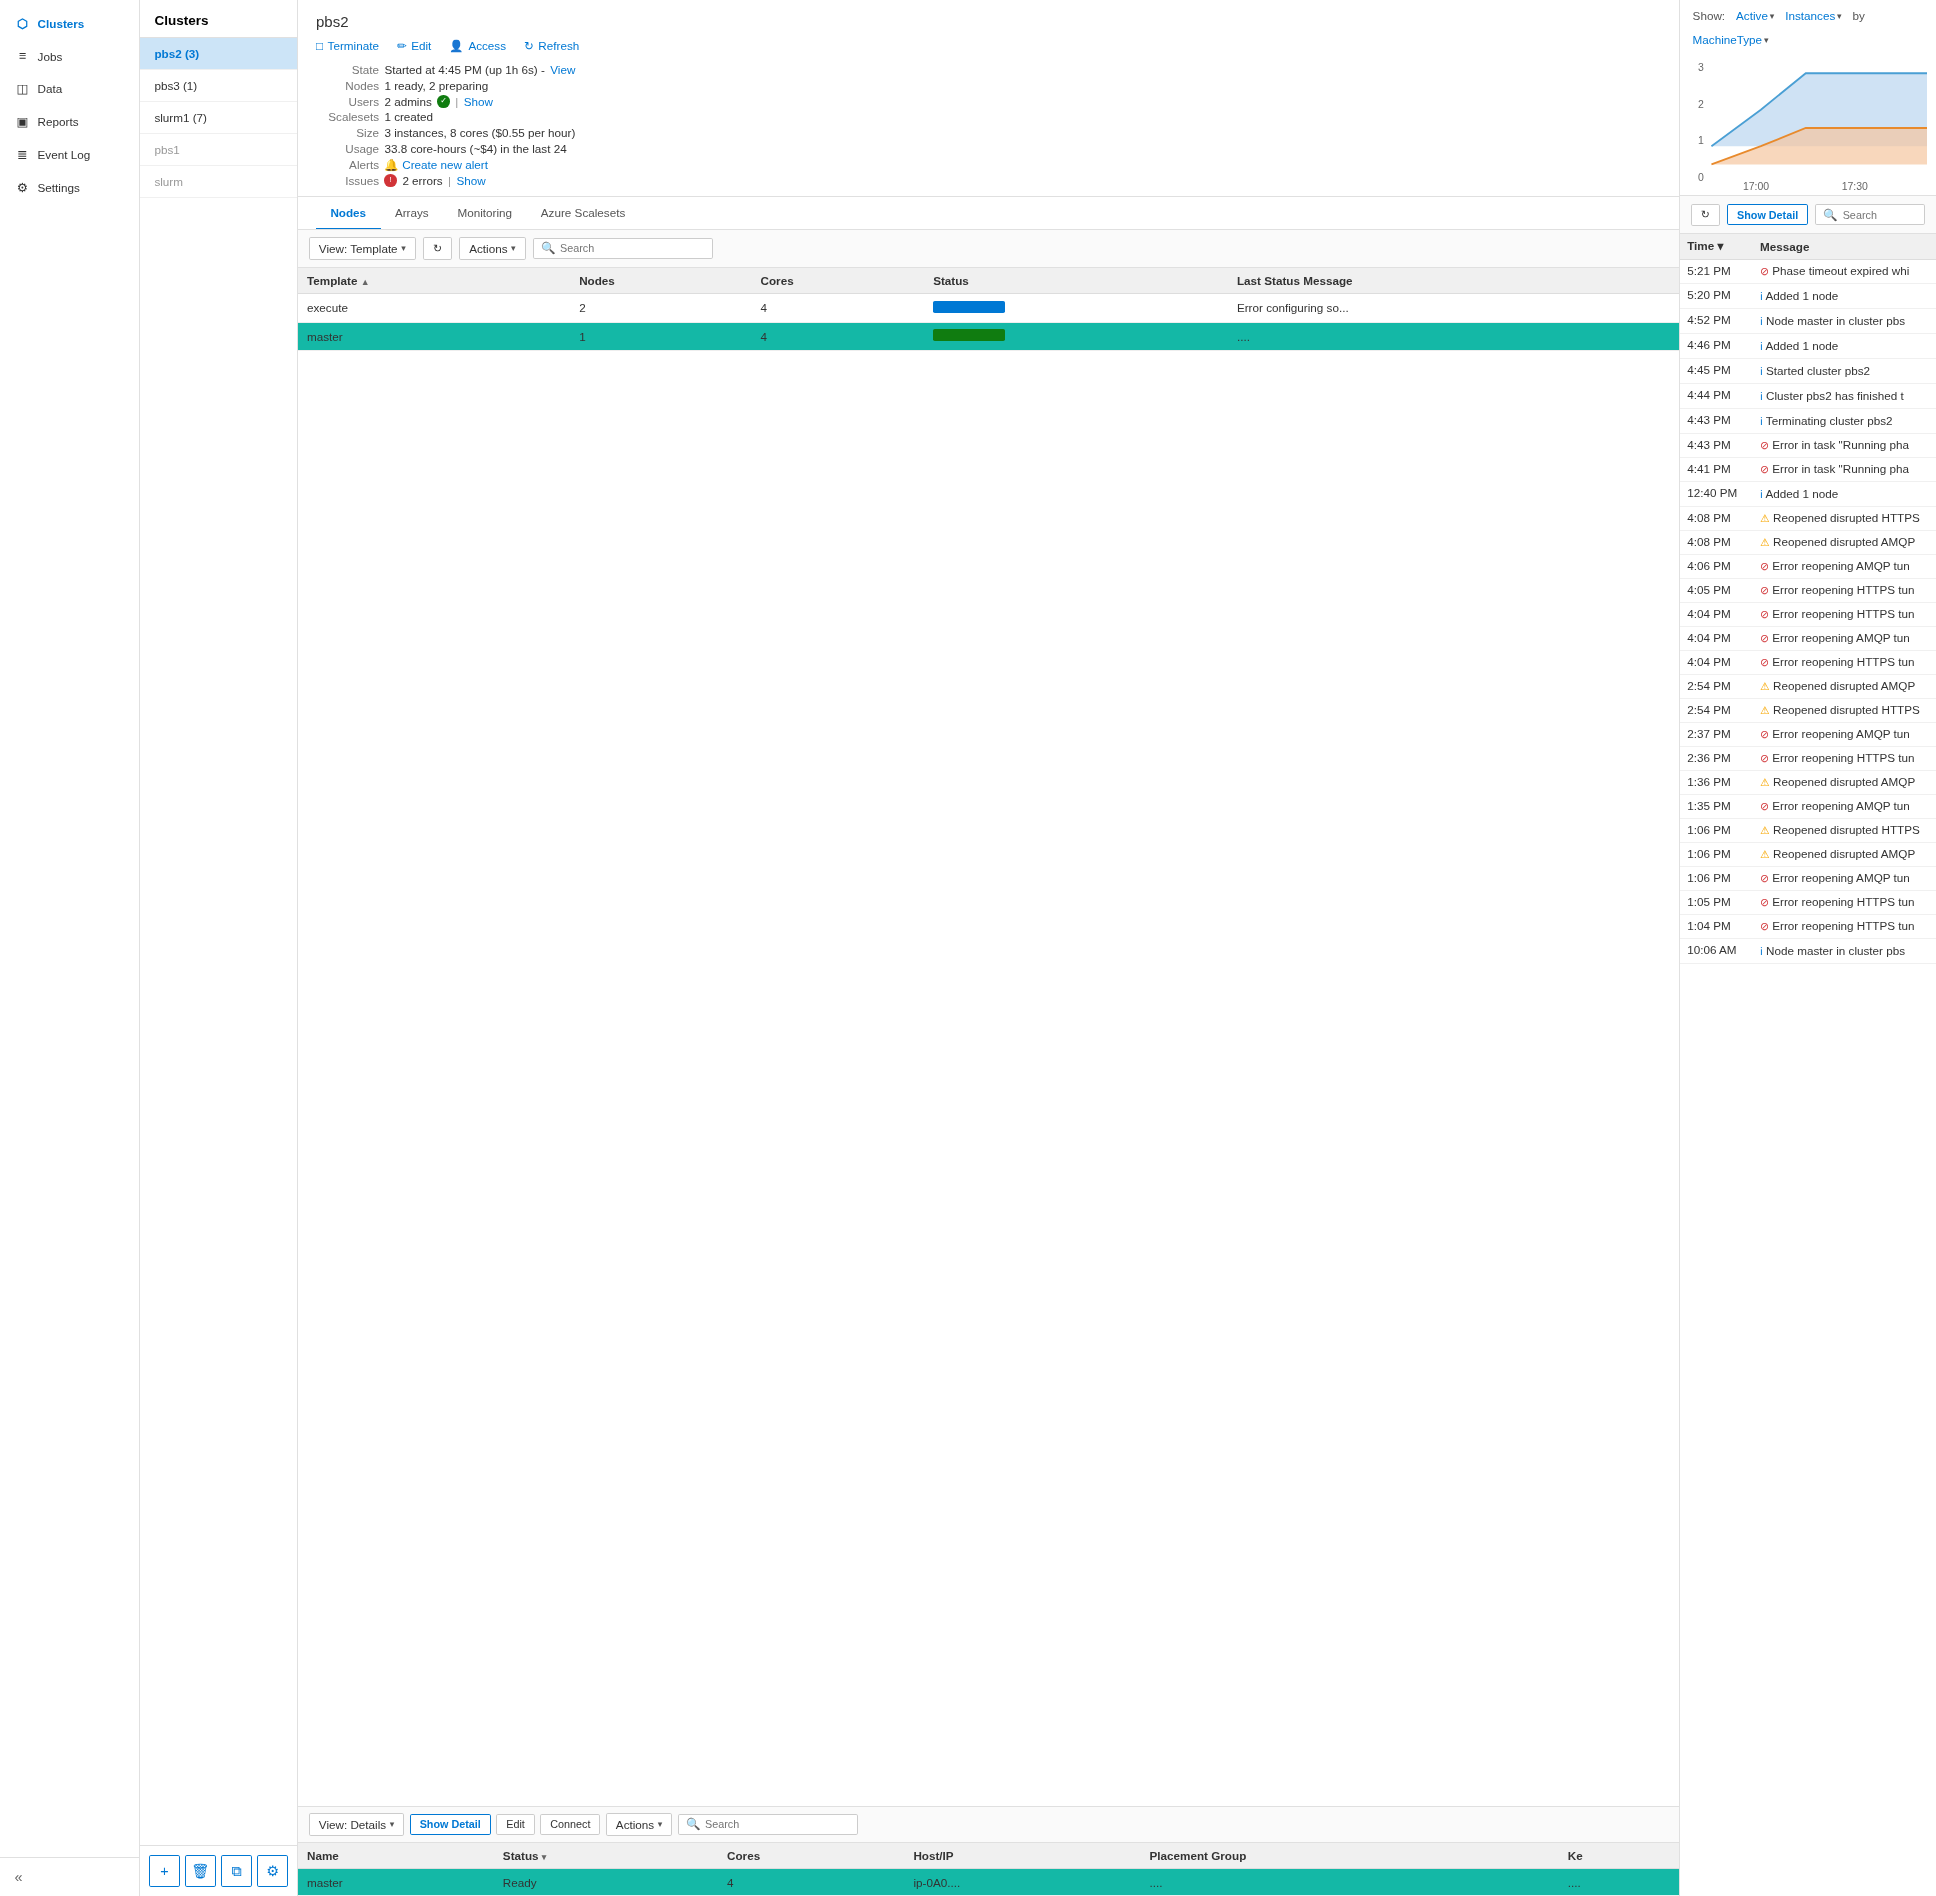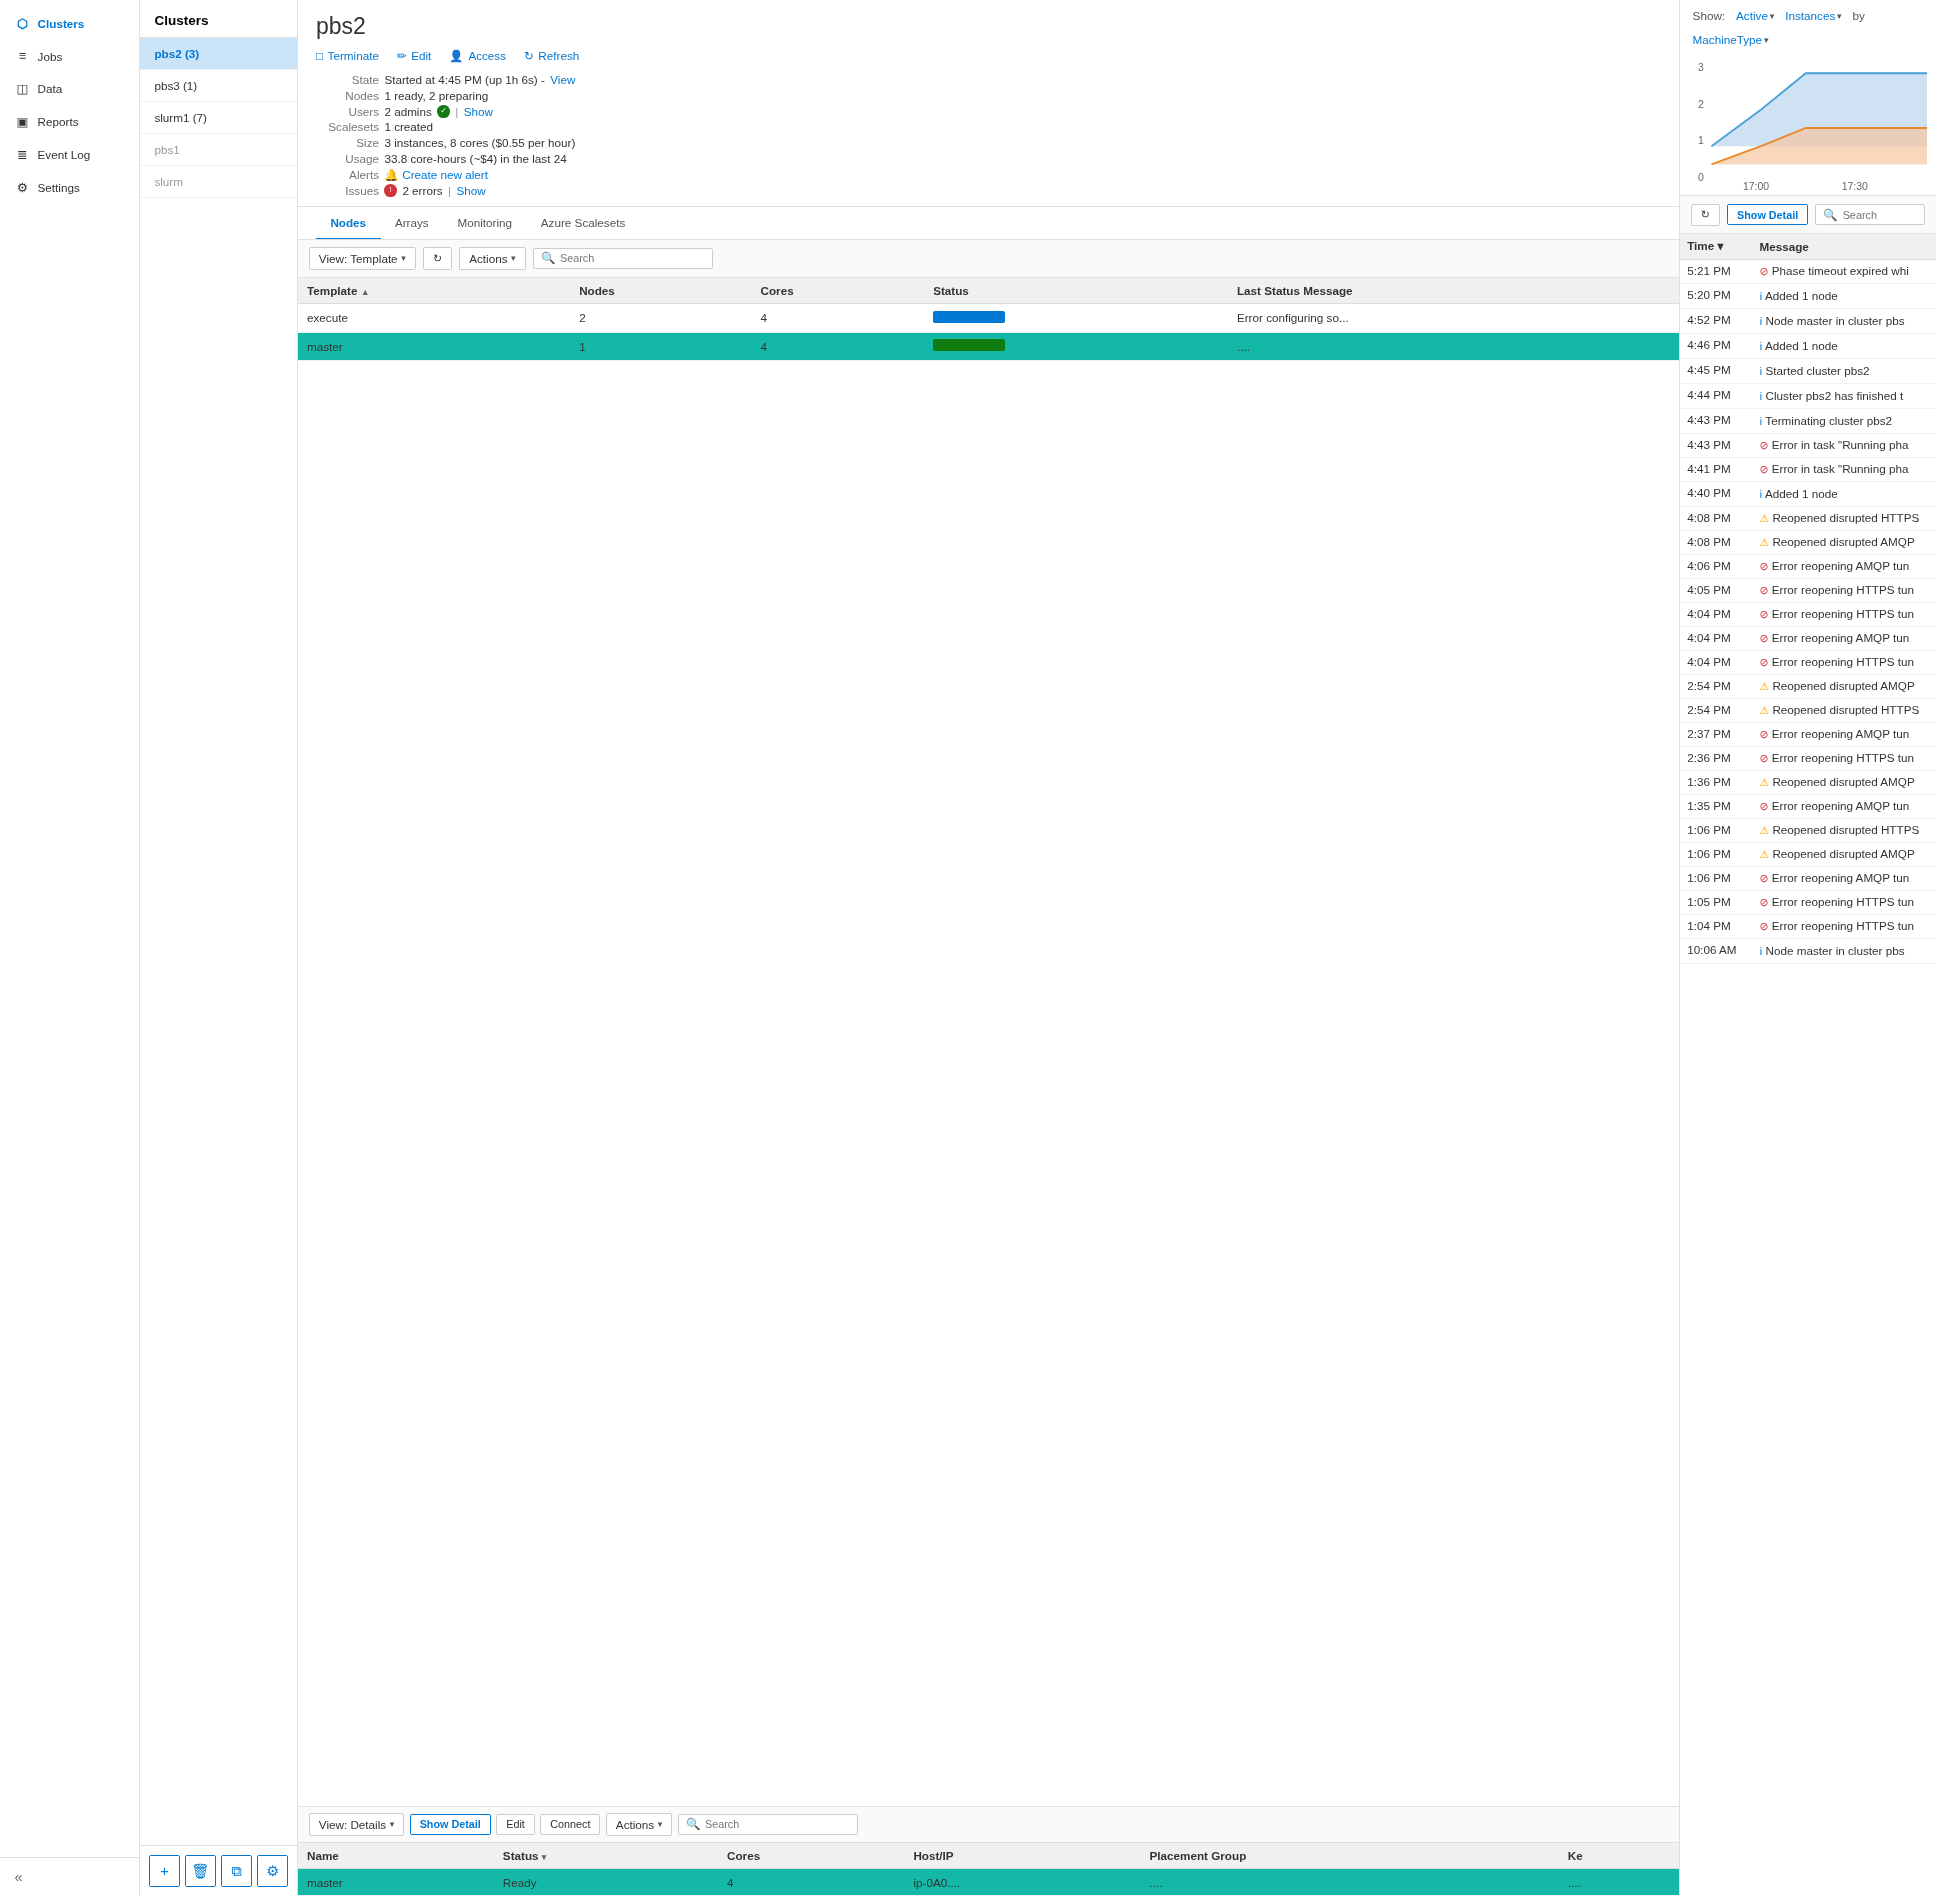--- a/index.html
+++ b/index.html
@@ -78,21 +78,21 @@
       display: flex;
       flex-direction: column;
       overflow: hidden;
       background: #fff;
     }
     .cluster-header {
       padding: 12.6px 18px 9px;
       border-bottom: 0.9px solid #e0e0e0;
     }
     .cluster-title {
-      font-size: 23px;
+      font-size: 15px;
       font-weight: 300;
       color: #333;
       margin-bottom: 9px;
     }
     .cluster-actions {
       display: flex;
       gap: 18px;
       margin-bottom: 10.8px;
     }
     .action-link {
@@ -611,21 +611,21 @@
     </tr>
           <tr>
       <td class="time-col">4:43 PM</td>
       <td class="msg-col"><span class="event-icon-error">⊘</span> Error in task "Running pha</td>
     </tr>
           <tr>
       <td class="time-col">4:41 PM</td>
       <td class="msg-col"><span class="event-icon-error">⊘</span> Error in task "Running pha</td>
     </tr>
           <tr>
-      <td class="time-col">4:40 PM</td>
+      <td class="time-col">12:40 PM</td>
       <td class="msg-col"><span class="event-icon-info">ℹ</span> Added 1 node</td>
     </tr>
           <tr>
       <td class="time-col">4:08 PM</td>
       <td class="msg-col"><span class="event-icon-warn">⚠</span> Reopened disrupted HTTPS</td>
     </tr>
           <tr>
       <td class="time-col">4:08 PM</td>
       <td class="msg-col"><span class="event-icon-warn">⚠</span> Reopened disrupted AMQP</td>
     </tr>

